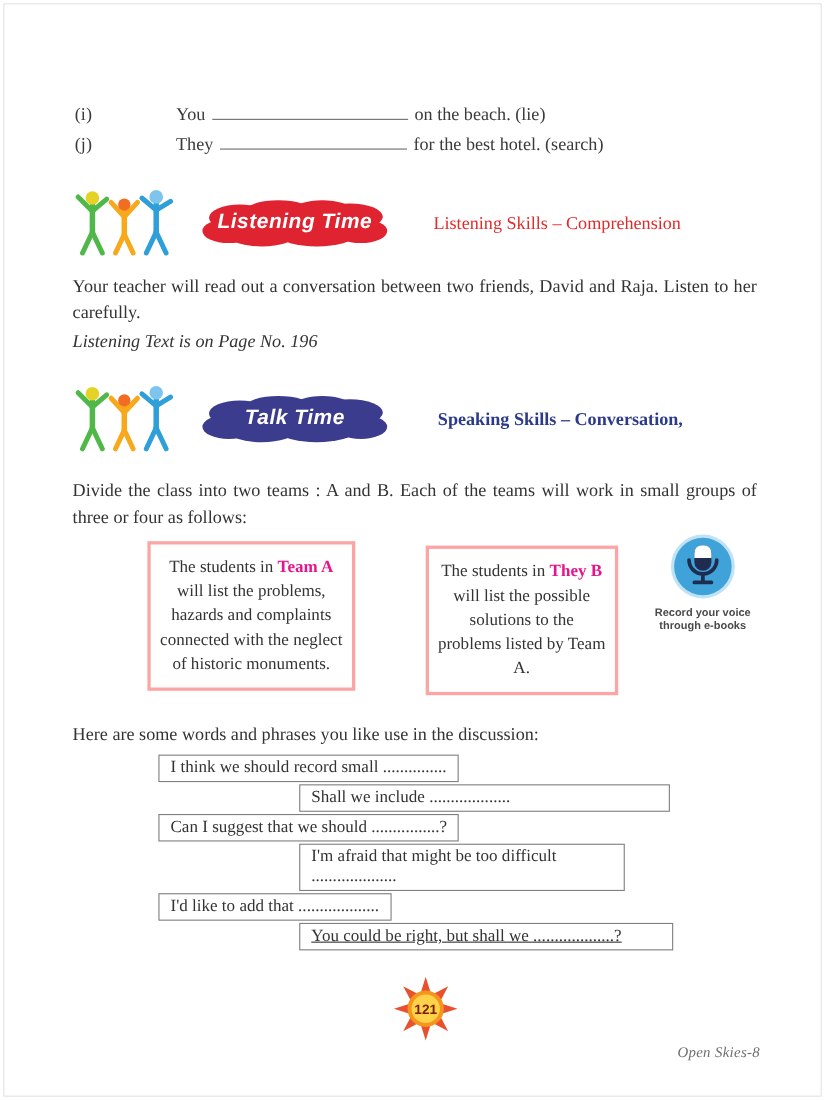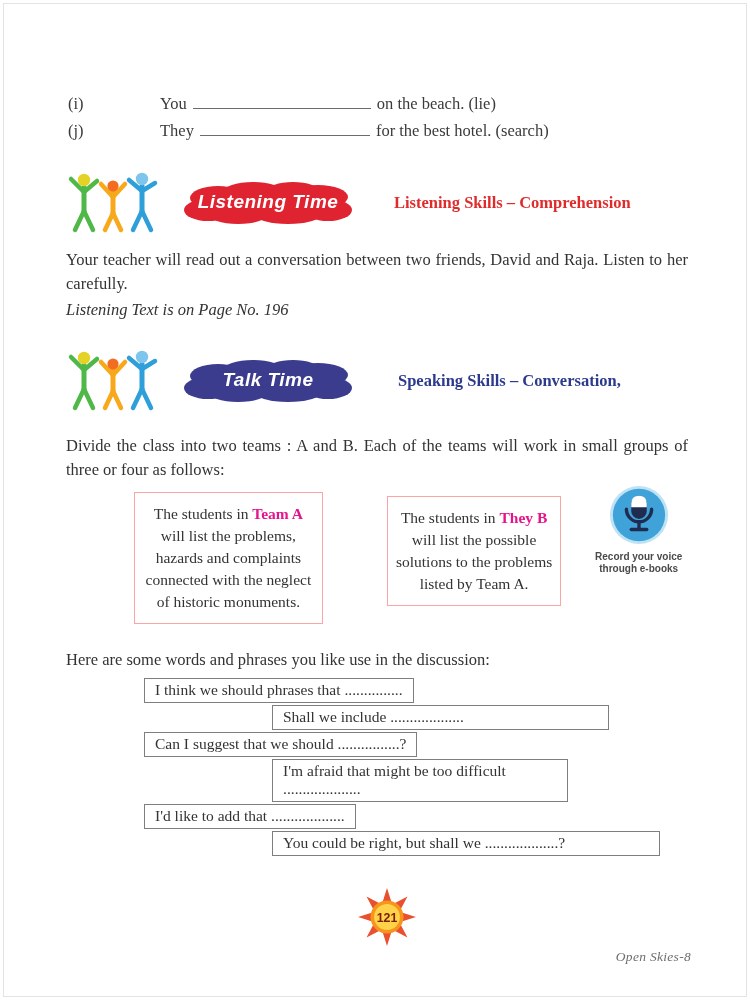--- a/index.html
+++ b/index.html
@@ -43,39 +43,39 @@
   .badge-label {
     position: absolute; inset: 0;
     display: flex; align-items: center; justify-content: center;
     font-family: "Liberation Sans", sans-serif;
     font-style: italic; font-weight: bold;
     color: #fff; font-size: 19px; letter-spacing: .5px;
     padding-bottom: 2px;
   }
   .skill-red {
     margin-left: 36px;
-    font-weight: bold; font-size: 16.5px; color: #e02b2b;
+    font-weight: normal; font-size: 16.5px; color: #e02b2b;
   }
   .skill-blue {
     margin-left: 40px;
     font-weight: bold; font-size: 16.5px; color: #2c3a8c;
     line-height: 1.35;
   }
 
   .para { font-size: 16.5px; line-height: 1.45; text-align: justify; color: #333; }
   .para.first { margin-top: 12px; }
   .para.note { font-style: italic; text-align: left; margin-top: 2px; }
   .para.indent { text-indent: 42px; margin-top: 2px; }
   .para.divide { margin-top: 20px; }
   .para.here { margin-top: 24px; text-align: left; }
 
   
   .teams-row { display: flex; align-items: flex-start; margin-top: 10px; }
   .team-box {
-    border: 1px solid #fca5a5;
+    border: 3px solid #fca5a5;
     text-align: center;
     font-size: 15.5px; line-height: 1.42; color: #333;
     padding: 10px 8px;
   }
   .team-box.a { width: 212px; margin-left: 68px; min-height: 112px; }
   .team-box.b { width: 196px; margin-left: 64px; margin-top: 4px; min-height: 106px; }
   .team-name { color: #e5148c; font-weight: bold; }
 
   .mic-widget { margin-left: 28px; width: 112px; text-align: center; margin-top: -8px; }
   .mic-widget svg { width: 62px; height: 62px; }
@@ -91,21 +91,21 @@
     border: 1.5px solid #7e7e7e;
     font-size: 15.5px; color: #333;
     padding: 2px 10px 3px 10px;
     margin-bottom: 2px;
     width: max-content;
   }
   .off-left  { margin-left: 78px; }
   .off-right { margin-left: 206px; }
   .phrase-box.w2 { width: 337px; }
   .phrase-box.w4 { width: 296px; }
-  .phrase-box.w6 { width: 388px; }
+  .phrase-box.w6 { width: 340px; text-decoration: underline; }
 
   
   .star-badge { position: absolute; left: 352px; top: 882px; width: 62px; height: 62px; }
   .book-title {
     position: absolute; right: 55px; top: 945px;
     font-style: italic; font-size: 13.5px; color: #6e6e6e;
     letter-spacing: .3px;
   }
 </style>
 </head>
@@ -242,21 +242,21 @@
         <div class="mic-caption">
           <div>Record your voice</div>
           <div>through e-books</div>
         </div>
       </div>
     </div>
 
     <p class="para here">Here are some words and phrases you like use in the discussion:</p>
 
     <div class="phrases">
-      <div class="phrase-box off-left">I think we should phrases that ...............</div>
+      <div class="phrase-box off-left">I think we should record small ...............</div>
       <div class="phrase-box off-right w2">Shall we include ...................</div>
       <div class="phrase-box off-left">Can I suggest that we should ................?</div>
       <div class="phrase-box off-right w4">I'm afraid that might be too difficult ....................</div>
       <div class="phrase-box off-left">I'd like to add that ...................</div>
       <div class="phrase-box off-right w6">You could be right, but shall we ...................?</div>
     </div>
 
   </div>
 
   <svg class="star-badge" viewBox="0 0 60 60">

